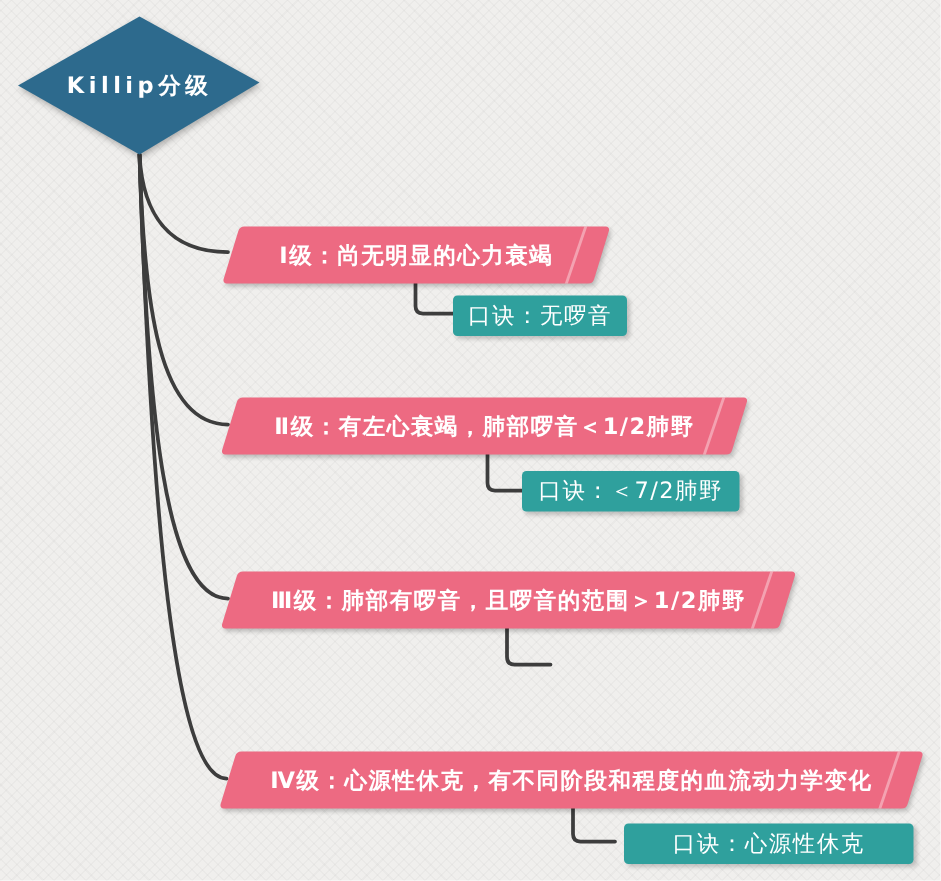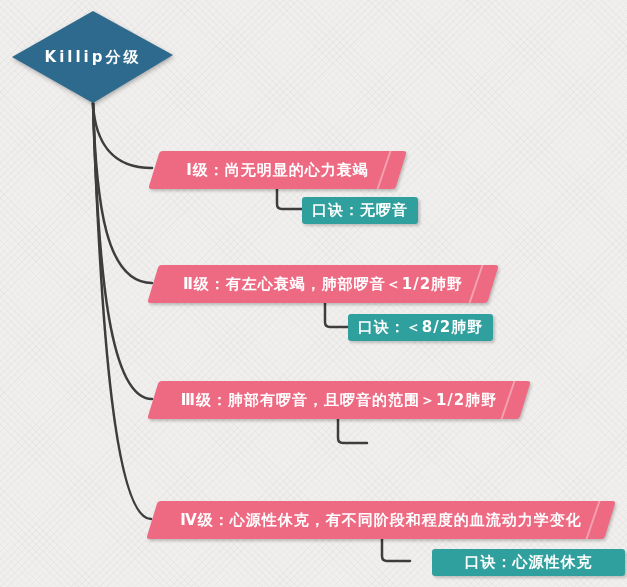--- a/index.html
+++ b/index.html
@@ -80,33 +80,33 @@
   .mnemonic-node {
     position: absolute;
     height: 27px;
     background: var(--c-mnemonic, #2fa09d);
     border-radius: 3px;
     box-shadow: 2px 2px 3px rgba(0,0,0,.2);
     line-height: 27px;
     text-align: center;
     color: var(--c-text, #ffffff);
     font-size: 15px;
-    font-weight: bold;
+    font-weight: normal;
     letter-spacing: 1px;
     white-space: nowrap;
   }
   
   #branch-0 { left: 154px; top: 151px; width: 247px; }
   #branch-1 { left: 153px; top: 265px; width: 340px; }
   #branch-2 { left: 153px; top: 381px; width: 372px; }
   #branch-3 { left: 152px; top: 501px; width: 458px; }
   #mnemonic-0 { left: 302px; top: 197px; width: 116px; }
   #mnemonic-1 { left: 348px; top: 314px; width: 145px; }
   #mnemonic-2 { left: 365px; top: 431px; width: 143px; }
-  #mnemonic-3 { left: 432px; top: 549px; width: 193px; }
+  #mnemonic-3 { left: 416px; top: 549px; width: 193px; }
 </style>
 </head>
 <body>
 
 <div class="page">
 
   <svg class="connector-layer" width="627" height="587" viewBox="0 0 627 587">
 
     <path class="edge" d="M93,103 C95,142 112,168 152,168"></path>
     <path class="edge" d="M93,103 C96,205 106,283 152,283"></path>
@@ -124,21 +124,21 @@
   <div class="root-label">Killip分级</div>
 
   <div class="branch-node" id="branch-0">
     <span class="label">Ⅰ级：尚无明显的心力衰竭</span>
   </div>
   <div class="mnemonic-node" id="mnemonic-0">口诀：无啰音</div>
 
   <div class="branch-node" id="branch-1">
     <span class="label">Ⅱ级：有左心衰竭，肺部啰音＜1/2肺野</span>
   </div>
-  <div class="mnemonic-node" id="mnemonic-1">口诀：＜8/2肺野</div>
+  <div class="mnemonic-node" id="mnemonic-1">口诀：＜7/2肺野</div>
 
   <div class="branch-node" id="branch-2">
     <span class="label">Ⅲ级：肺部有啰音，且啰音的范围＞1/2肺野</span>
   </div>
 
   <div class="branch-node" id="branch-3">
     <span class="label">Ⅳ级：心源性休克，有不同阶段和程度的血流动力学变化</span>
   </div>
   <div class="mnemonic-node" id="mnemonic-3">口诀：心源性休克</div>
 

